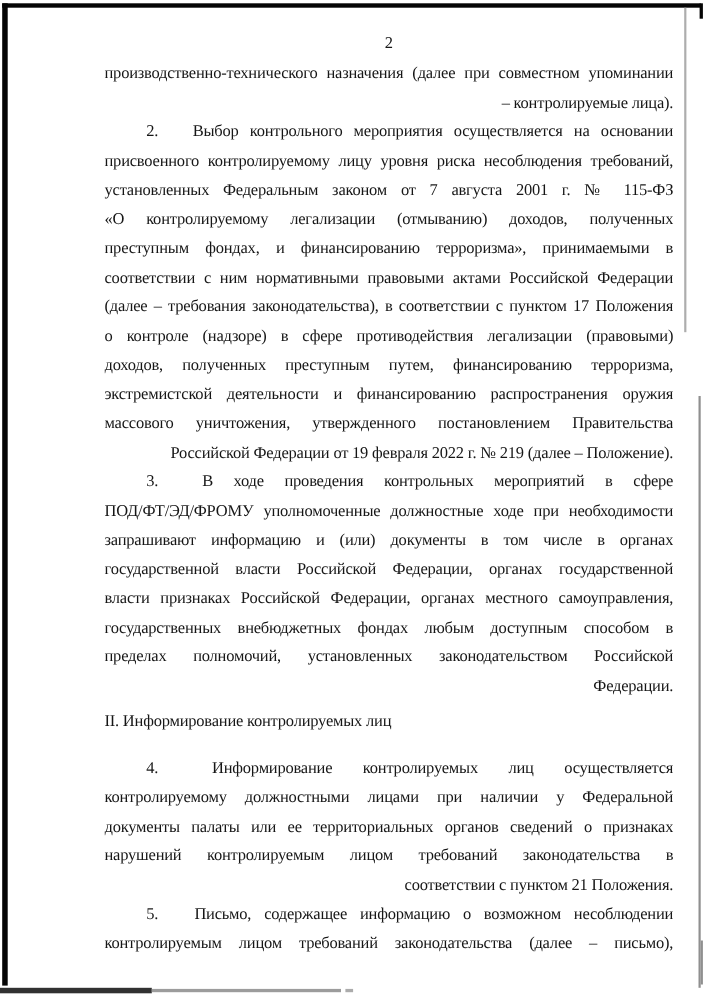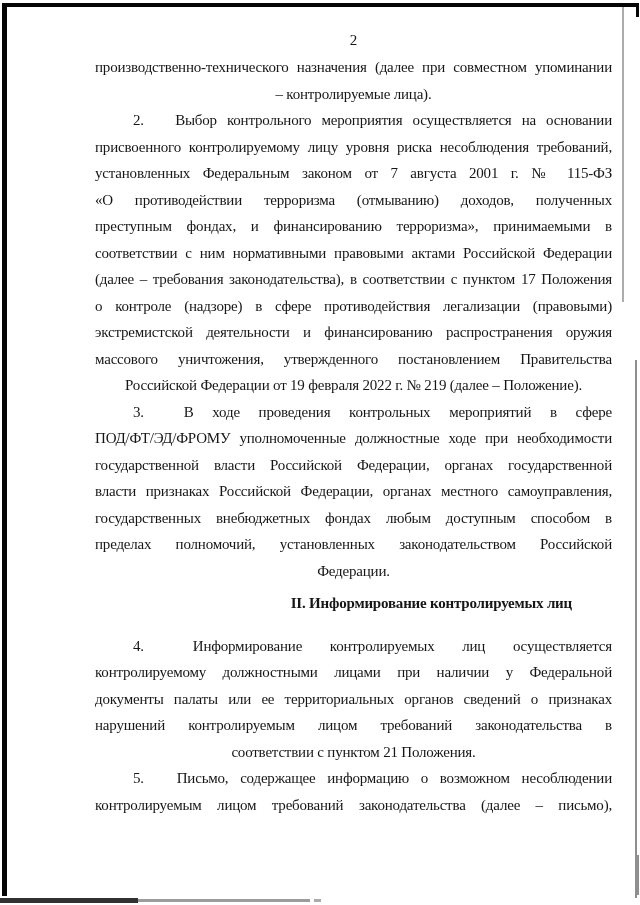--- a/index.html
+++ b/index.html
@@ -44,34 +44,34 @@
   .bodytext { margin-top: 4px; }
   .para { margin: 0; }
   .line {
     line-height: 26.5px;
     height: 26.5px;
     overflow: hidden;
     text-align: justify;
     text-align-last: justify;
   }
   .line.last {
-    text-align: center;
+    text-align: right;
     text-align-last: auto;
   }
   .line.first {
     padding-left: 38px;
     box-sizing: border-box;
   }
   .pnum {
     display: inline-block;
     width: 32px;
   }
   .heading {
-    font-weight: bold;
-    text-align: right;
+    font-weight: normal;
+    text-align: left;
     line-height: 26.5px;
     height: 26.5px;
     margin: 6px 40px 16px 0;
     overflow: hidden;
   }
 </style>
 </head>
 <body>
 
 <div class="scan-page">
@@ -89,32 +89,34 @@
     <div class="pageno">2</div>
     <div class="bodytext" id="doc-body">
         <div class="para">
           <div class="line"><span class="ltext">производственно-технического назначения (далее при совместном упоминании</span></div>
           <div class="line last"><span class="ltext">– контролируемые лица).</span></div>
         </div>
         <div class="para">
           <div class="line first"><span class="pnum">2.</span> <span class="ltext">Выбор контрольного мероприятия осуществляется на основании</span></div>
           <div class="line"><span class="ltext">присвоенного контролируемому лицу уровня риска несоблюдения требований,</span></div>
           <div class="line"><span class="ltext">установленных Федеральным законом от 7 августа 2001 г. № 115-ФЗ</span></div>
-          <div class="line"><span class="ltext">«О противодействии терроризма (отмыванию) доходов, полученных</span></div>
+          <div class="line"><span class="ltext">«О контролируемому легализации (отмыванию) доходов, полученных</span></div>
           <div class="line"><span class="ltext">преступным фондах, и финансированию терроризма», принимаемыми в</span></div>
           <div class="line"><span class="ltext">соответствии с ним нормативными правовыми актами Российской Федерации</span></div>
           <div class="line"><span class="ltext">(далее – требования законодательства), в соответствии с пунктом 17 Положения</span></div>
           <div class="line"><span class="ltext">о контроле (надзоре) в сфере противодействия легализации (правовыми)</span></div>
+          <div class="line"><span class="ltext">доходов, полученных преступным путем, финансированию терроризма,</span></div>
           <div class="line"><span class="ltext">экстремистской деятельности и финансированию распространения оружия</span></div>
           <div class="line"><span class="ltext">массового уничтожения, утвержденного постановлением Правительства</span></div>
           <div class="line last"><span class="ltext">Российской Федерации от 19 февраля 2022 г. № 219 (далее – Положение).</span></div>
         </div>
         <div class="para">
           <div class="line first"><span class="pnum">3.</span> <span class="ltext">В ходе проведения контрольных мероприятий в сфере</span></div>
           <div class="line"><span class="ltext">ПОД/ФТ/ЭД/ФРОМУ уполномоченные должностные ходе при необходимости</span></div>
+          <div class="line"><span class="ltext">запрашивают информацию и (или) документы в том числе в органах</span></div>
           <div class="line"><span class="ltext">государственной власти Российской Федерации, органах государственной</span></div>
           <div class="line"><span class="ltext">власти признаках Российской Федерации, органах местного самоуправления,</span></div>
           <div class="line"><span class="ltext">государственных внебюджетных фондах любым доступным способом в</span></div>
           <div class="line"><span class="ltext">пределах полномочий, установленных законодательством Российской</span></div>
           <div class="line last"><span class="ltext">Федерации.</span></div>
         </div>
         <div class="heading">II. Информирование контролируемых лиц</div>
         <div class="para">
           <div class="line first"><span class="pnum">4.</span> <span class="ltext">Информирование контролируемых лиц осуществляется</span></div>
           <div class="line"><span class="ltext">контролируемому должностными лицами при наличии у Федеральной</span></div>

